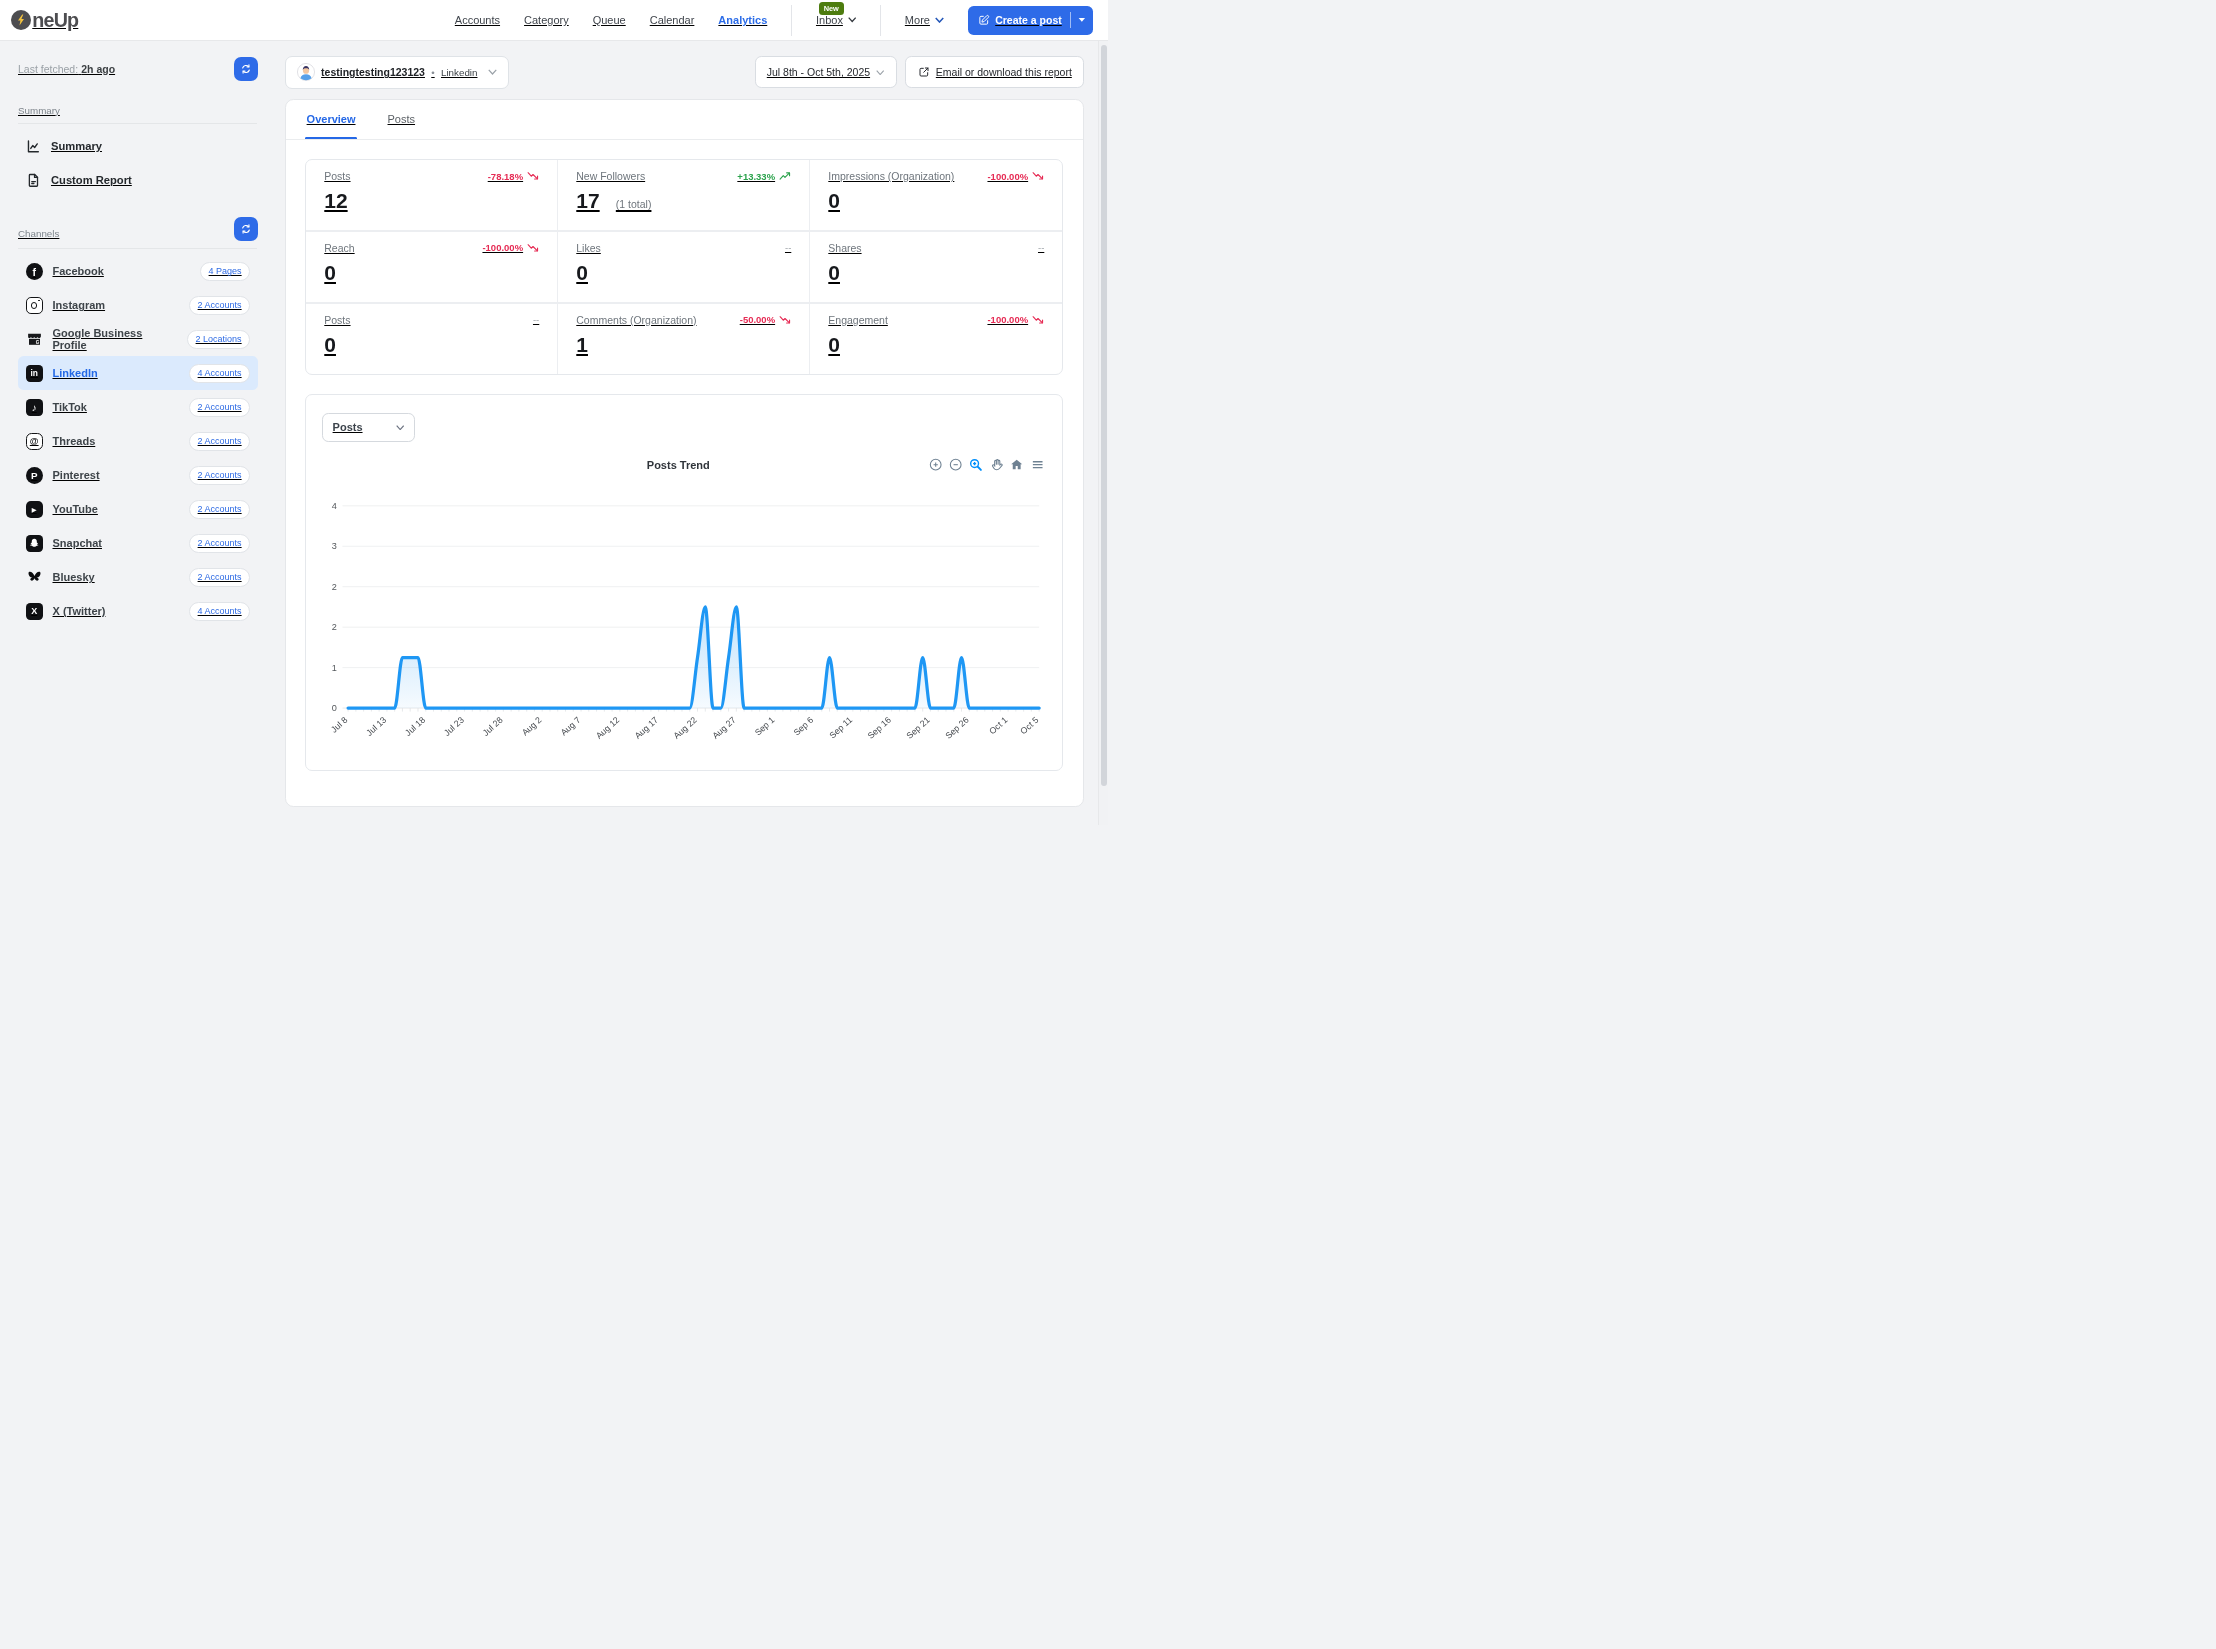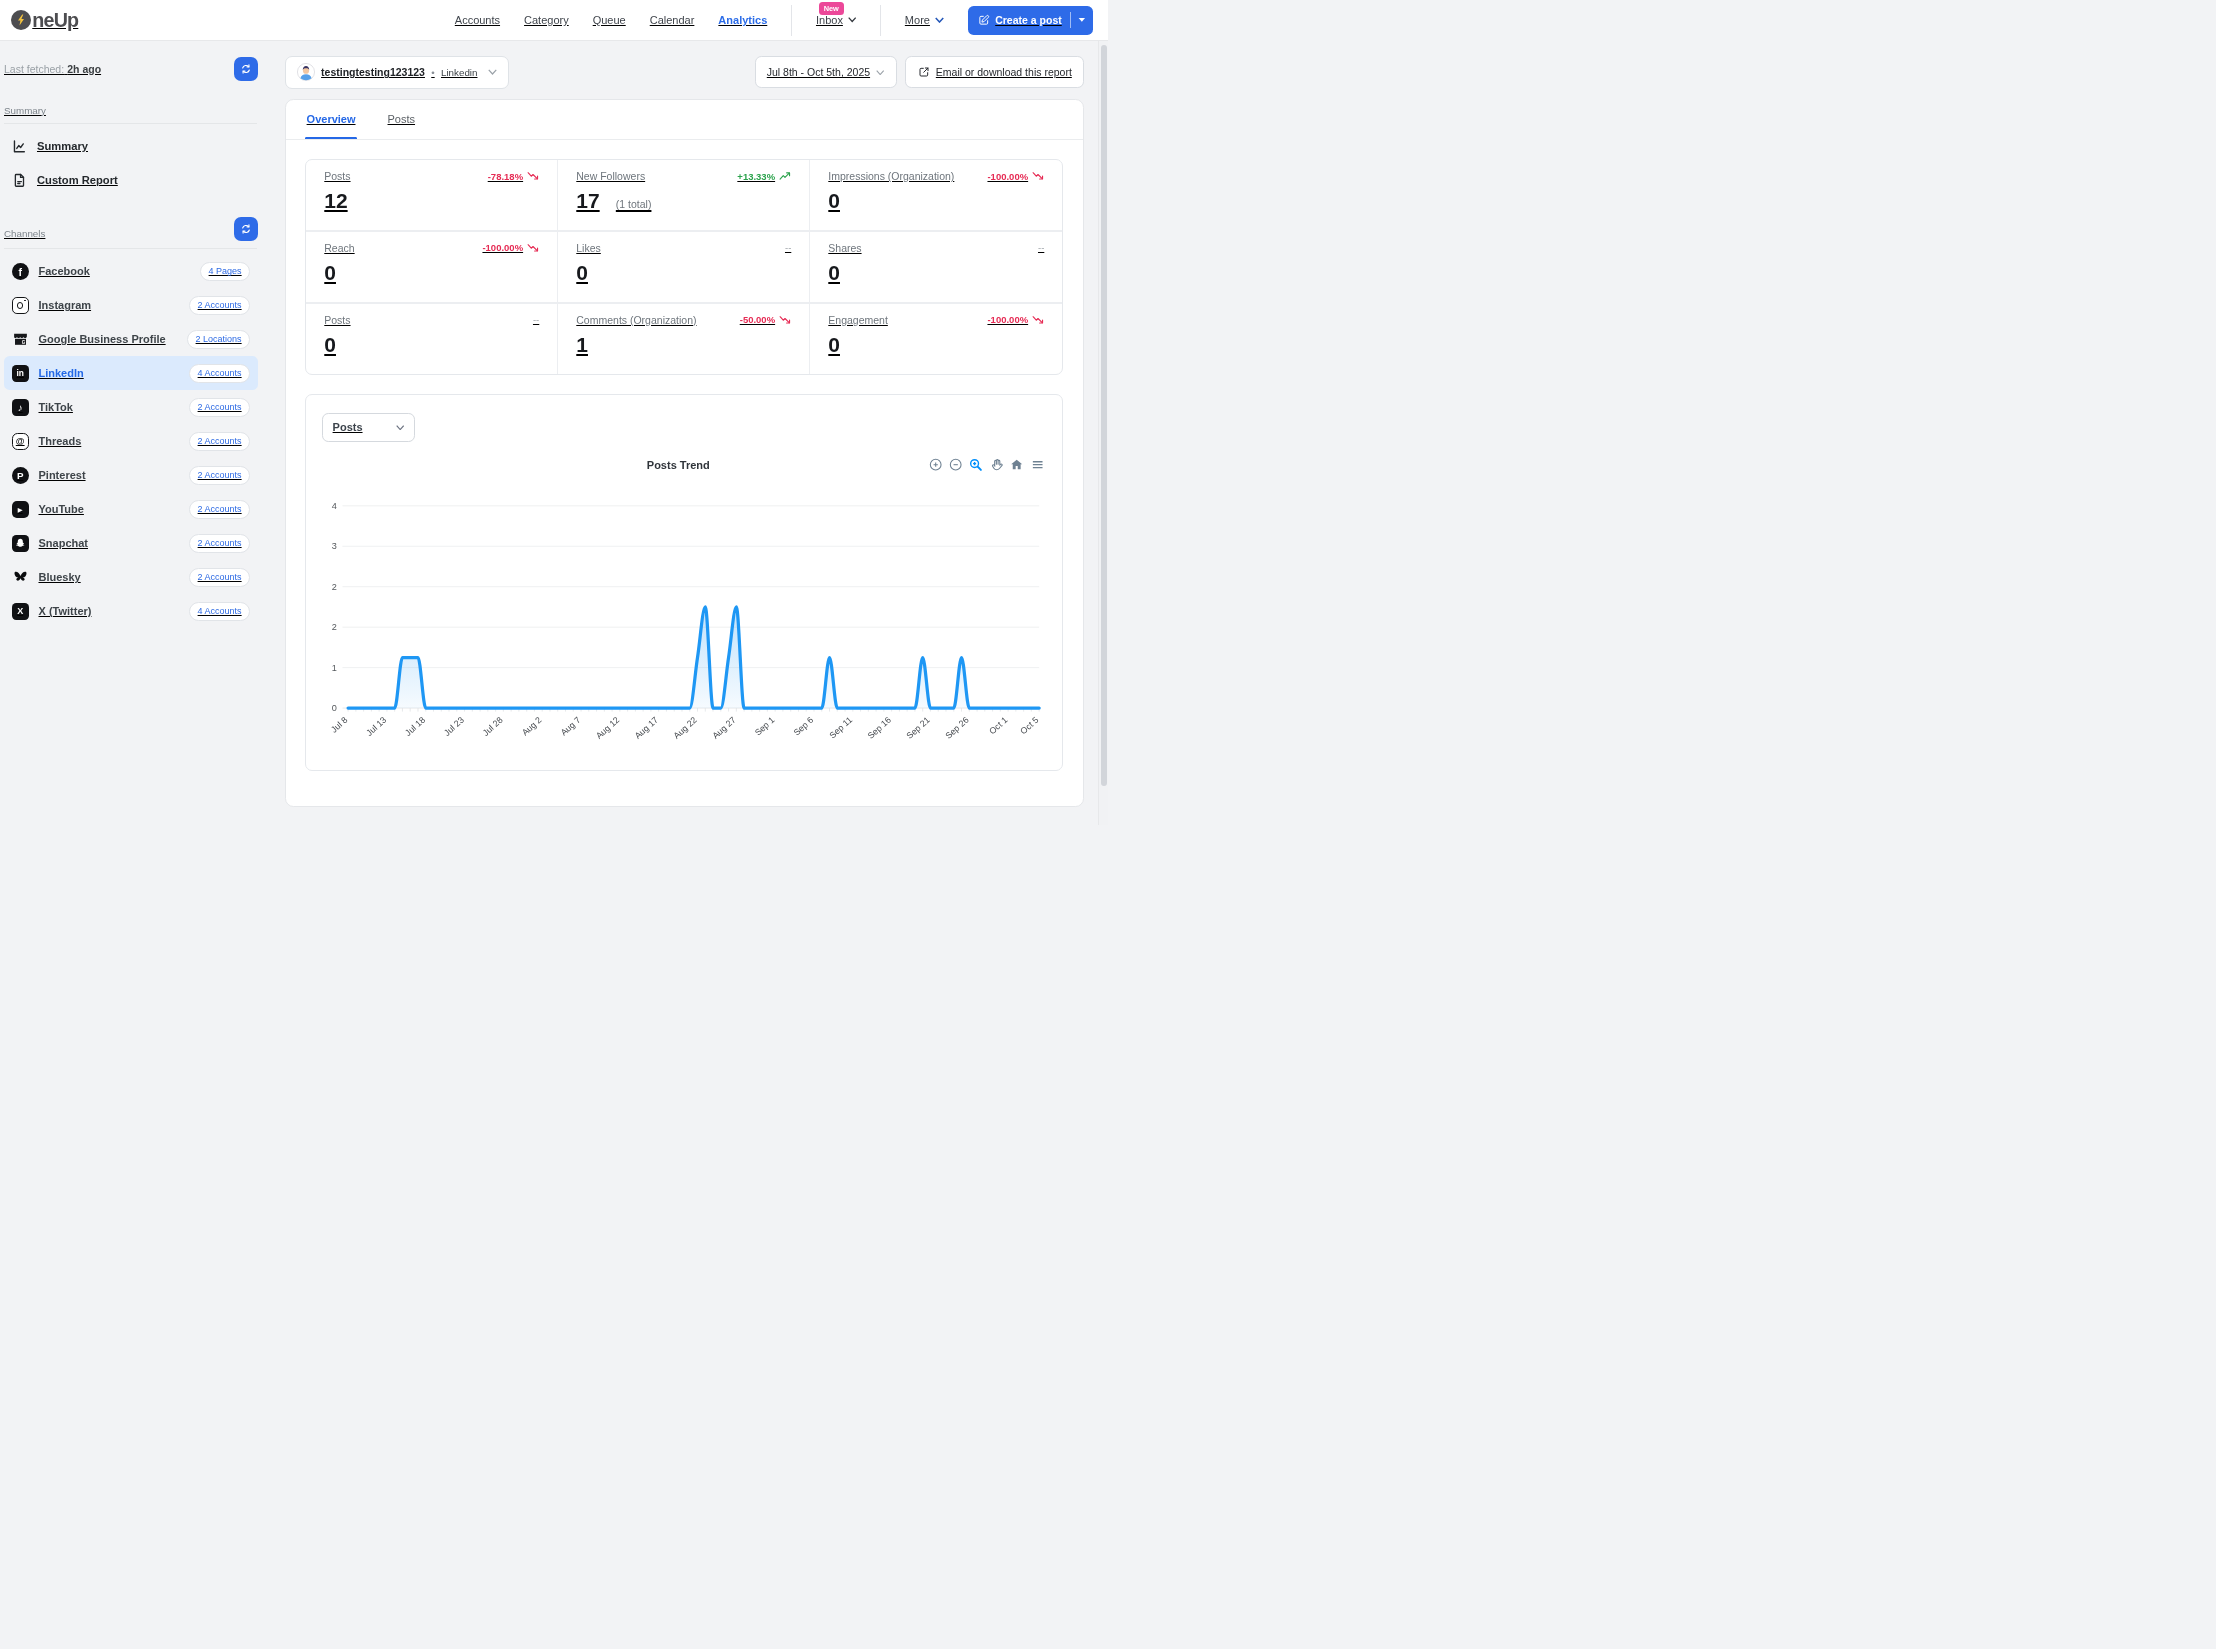--- a/index.html
+++ b/index.html
@@ -12,29 +12,29 @@
   .logo { display:flex; align-items:center; gap:1.4px; }
   .logo-o { width:20.4px; height:20.4px; border-radius:50%; background:#4d4d50; display:flex;
             align-items:center; justify-content:center; }
   .logo-txt { font-size:19.7px; font-weight:800; color:#4d4d50; letter-spacing:-0.8px; }
   .hdr-nav { margin-left:auto; display:flex; align-items:center; gap:24px; }
   .nav-item { font-size:11px; color:#3f444b; font-weight:500; cursor:pointer; white-space:nowrap;
               display:flex; align-items:center; gap:4.9px; }
   .nav-item.active { color:#2b6ce8; font-weight:600; }
   .hdr-sep { width:0.7px; height:31px; background:#e3e5e9; }
   .nav-rel { position:relative; }
-  .new-badge { position:absolute; top:-12px; left:2.8px; background:#ec4899; color:#fff; font-size:7.4px;
+  .new-badge { position:absolute; top:-12px; left:2.8px; background:#4d7c0f; color:#fff; font-size:7.4px;
                font-weight:600; border-radius:3.5px; padding:1.8px 4.9px; }
   .btn-create { display:flex; align-items:center; background:#2e6be8; color:#fff; border-radius:5.6px;
                 height:29px; padding:0 7px 0 9.8px; font-size:10.5px; font-weight:600; cursor:pointer; }
   .btn-create .cdiv { width:0.7px; height:16px; background:rgba(255,255,255,.55); margin:0 7px 0 8.4px; }
 
   
   .content { display:flex; height:784px; }
-  .sidebar { width:267px; padding:0 9px 0 4px; flex:none; }
+  .sidebar { width:267px; padding:0 9px 0 18px; flex:none; }
   .main { flex:1; padding:0 24px 0 17.6px; }
 
   
   .sb-row { display:flex; align-items:center; justify-content:space-between; }
   .lastfetched { margin-top:15.5px; }
   .lf-label { font-size:10.5px; color:#9aa0a6; }
   .lf-value { color:#3c4043; font-weight:600; }
   .btn-refresh { width:24px; height:24px; border-radius:7px; background:#2e6be8; display:flex;
                  align-items:center; justify-content:center; cursor:pointer; flex:none; }
   .sec-label { font-size:9.8px; color:#7e858c; }

